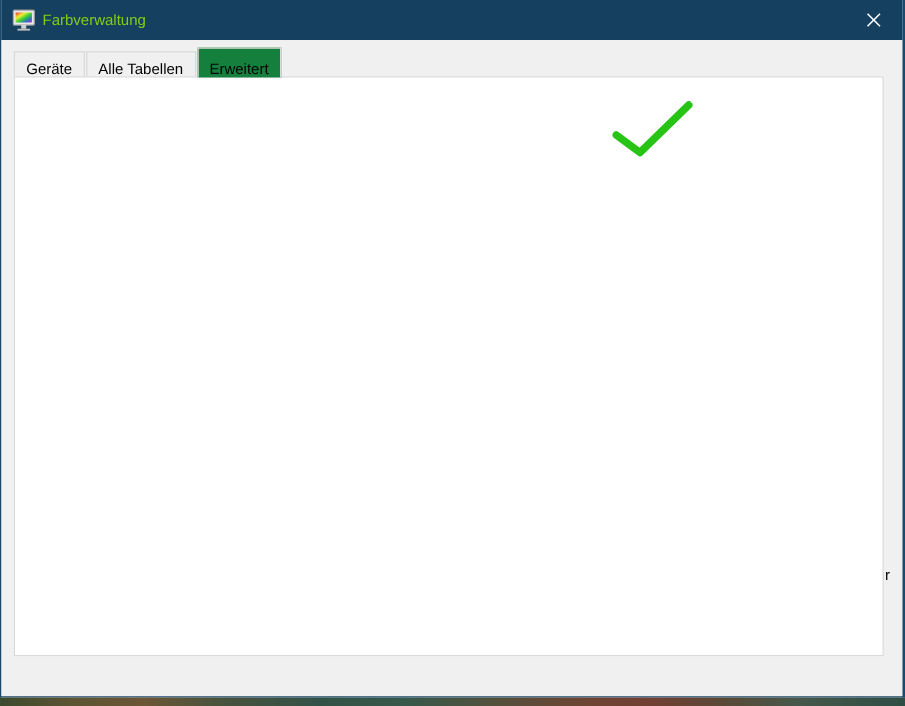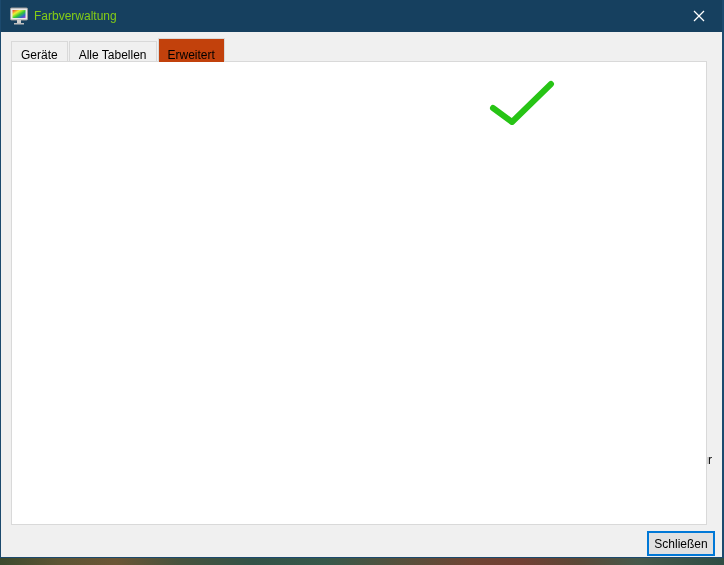--- a/index.html
+++ b/index.html
@@ -15,21 +15,21 @@
   .titlebar { position:absolute; left:0; top:0; right:0; height:32px; background:#16405f; }
   .title-icon { position:absolute; left:9px; top:7px; width:18px; height:18px; }
   .title-text { position:absolute; left:33px; top:9px; color:#84cc16; font-size:12px; }
   .close-btn { position:absolute; right:0; top:0; width:46px; height:32px;
                display:flex; align-items:center; justify-content:center; cursor:pointer; }
 
   
   .tabbar { position:absolute; left:10px; top:38px; height:24px; display:flex; align-items:flex-end; }
   .tab { height:21px; padding:0 9px; display:flex; align-items:flex-end;
          background:#f0f0f0; border:1px solid #d9d9d9; border-bottom:none; margin-right:1px; }
-  .tab.active { height:24px; background:#c2410c; border:1px solid #d9d9d9; border-bottom:none;
+  .tab.active { height:24px; background:#15803d; border:1px solid #d9d9d9; border-bottom:none;
                 position:relative; z-index:3; }
 
   
   .page { position:absolute; left:10px; top:61px; width:696px; height:464px;
           background:#fff; border:1px solid #d9d9d9; z-index:1; }
 
   
   .group { position:absolute; border:1px solid #dcdcdc; background:#fff; }
   .legend { position:absolute; top:-8px; left:8px; background:#fff; padding:0 4px; font-size:12px; }
 
@@ -201,20 +201,17 @@
           <rect x="0" y="0" width="8" height="8" fill="#1f62b4"></rect>
           <rect x="8" y="0" width="8" height="8" fill="#fbd93c"></rect>
           <rect x="0" y="8" width="8" height="8" fill="#fbd93c"></rect>
           <rect x="8" y="8" width="8" height="8" fill="#1f62b4"></rect>
         </g>
         <path d="M8 1 L14.5 2.5 C14.5 8 13.5 12 8 15 C2.5 12 1.5 8 1.5 2.5 Z" fill="none" stroke="#6d86a8" stroke-width="0.8"></path>
       </svg>
       <span>Systemstandards ändern...</span>
     </button>
 
-    <button class="close-dialog-btn">
-      <span>Schließen</span>
-    </button>
 
   </div>
 
   <div class="desktop-strip"></div>
 </div>
 
 </body></html>

